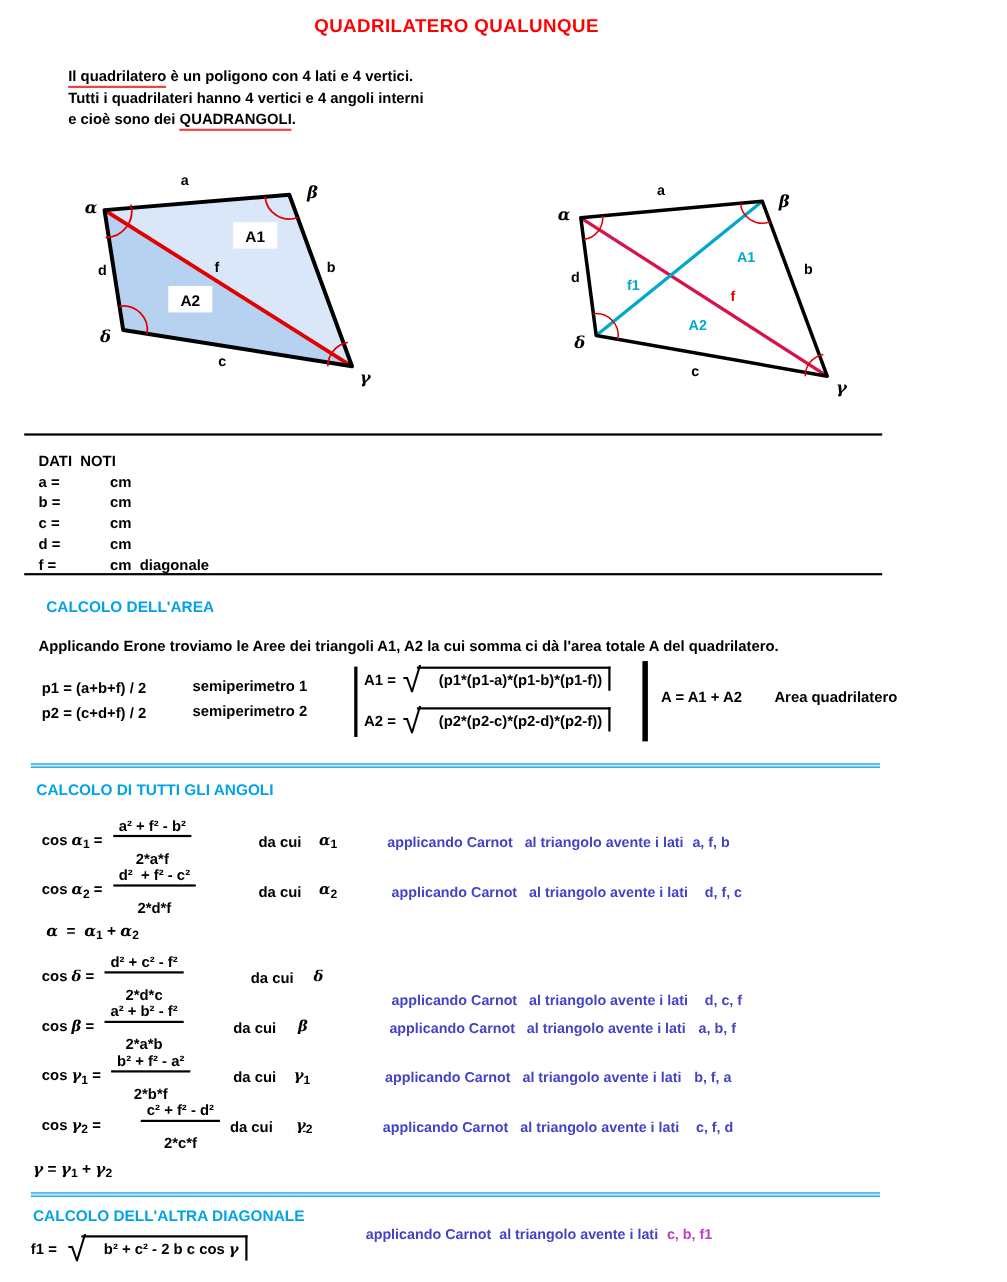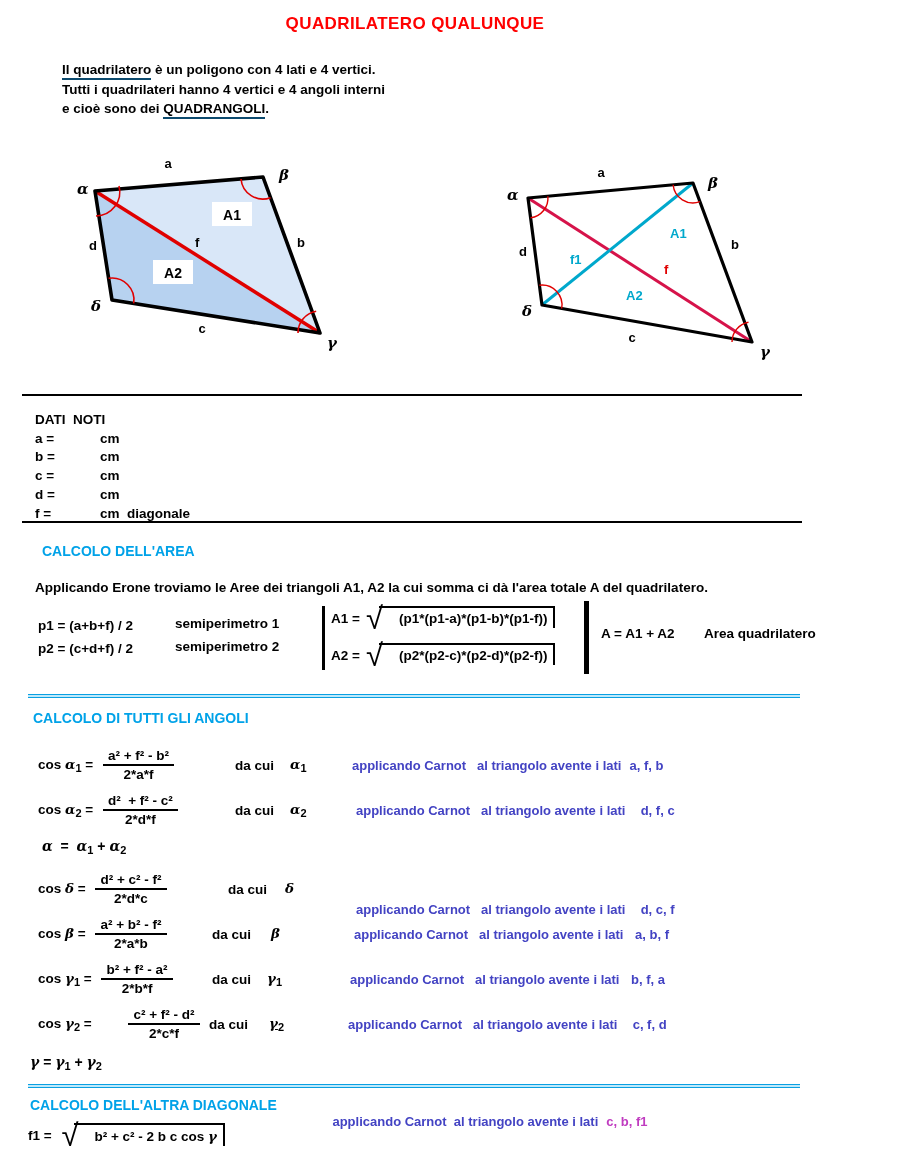--- a/index.html
+++ b/index.html
@@ -3,41 +3,41 @@
 <meta charset="utf-8">
 <style>
   html,body{margin:0;padding:0;background:#fff;}
   .page{position:relative;width:915px;height:1165px;background:#ffffff;
         font-family:"Liberation Sans",sans-serif;font-weight:bold;color:#000;
         font-size:13.5px;overflow:hidden;}
   .abs{position:absolute;}
   .pre{white-space:pre;}
   .title{top:14px;left:0;width:830px;text-align:center;color:#ff0000;font-size:17px;letter-spacing:.4px;}
   .intro{top:60px;left:62px;line-height:19.5px;}
-  .redline{border-bottom:2px solid #0c4a6e;padding-bottom:1px;}
+  .redline{border-bottom:2px solid #ef4444;padding-bottom:1px;}
   .hr{height:2px;background:#000;left:22px;width:780px;}
   .dati{top:411px;left:35px;line-height:18.7px;}
   .dlabel{display:inline-block;width:65px;}
   .cyan{color:#00a2e8;}
   .heading{font-size:14px;}
   .desc{top:580px;left:35px;}
   .pcol{top:614px;left:38px;line-height:23px;}
   .scol{top:612px;left:175px;line-height:23px;}
   .vbar{background:#000;}
   .eqrow{display:flex;align-items:center;gap:6px;}
   .sqrt{display:inline-flex;align-items:flex-start;}
   .rsign{font-size:31px;line-height:25px;font-weight:400;margin-right:-4px;}
   .rad{border-top:2.5px solid #000;border-right:2px solid #000;padding:3px 6px 2px 20px;white-space:pre;}
   .bluebar{left:28px;width:772px;height:4px;background:#bfe9fa;
            border-top:1.6px solid #0aa0e2;border-bottom:1.6px solid #0aa0e2;box-sizing:border-box;}
   .angle-row{left:38px;width:870px;height:46px;display:flex;align-items:center;}
   .row-lhs{white-space:pre;}
   .frac{display:inline-flex;flex-direction:column;align-items:center;margin-left:6px;text-align:center;}
   .num{border-bottom:2px solid #000;padding:0 5px 1px;white-space:pre;}
-  .den{padding-top:1px;white-space:pre;}
+  .den{padding-top:12px;white-space:pre;}
   .dacui{position:absolute;white-space:pre;}
   .res{position:absolute;}
   .carnot{position:absolute;color:#4343c3;white-space:pre;font-size:13px;}
   .lati{margin-left:8px;}
   .magenta{color:#c03cc0;}
   .greek{font-family:"DejaVu Serif",serif;font-style:italic;font-weight:bold;}
   .subd{font-size:11px;vertical-align:-3px;}
   .sumline{font-size:14px;}
   svg text{font-family:"Liberation Sans",sans-serif;font-weight:bold;}
   svg text.gk{font-family:"DejaVu Serif",serif;font-style:italic;font-size:15px;}

